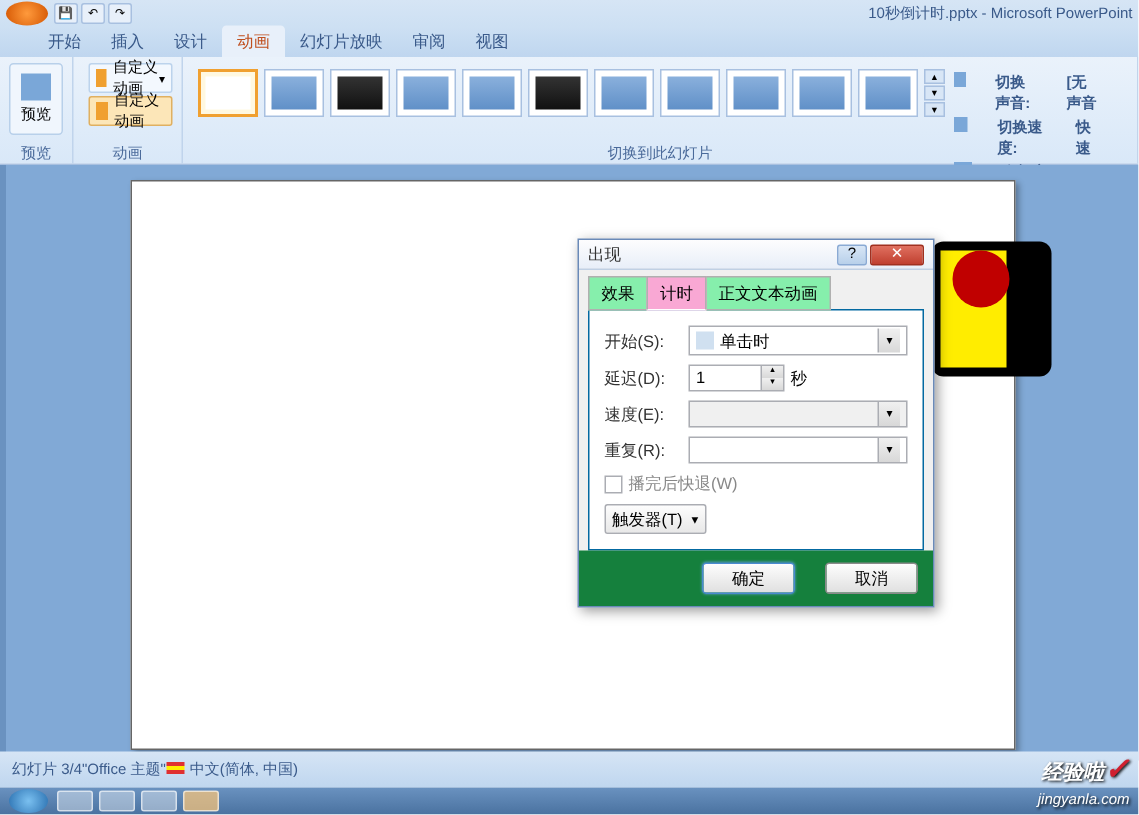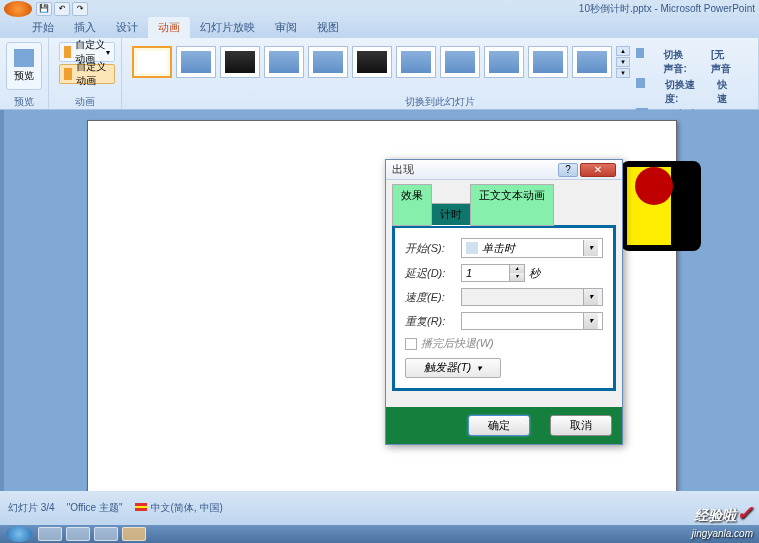--- a/index.html
+++ b/index.html
@@ -40,39 +40,39 @@
     .shape-yellow { position: absolute; top: 6px; left: 6px; width: 44px; height: 78px; background: #ffed00; }
     .shape-red { position: absolute; top: 6px; left: 14px; width: 38px; height: 38px; background: #c00000; border-radius: 50%; }
     
     .dialog { position: absolute; top: 159px; left: 385px; width: 238px; background: #f0f0f0; border: 1px solid #6a8ab8; box-shadow: 2px 2px 8px rgba(0,0,0,0.4); }
     .dialog-titlebar { height: 20px; background: linear-gradient(#fdfdfe, #e8eef8); display: flex; align-items: center; padding: 0 6px; border-bottom: 1px solid #c0d0e4; }
     .dialog-title { flex: 1; font-size: 11px; color: #333; }
     .dialog-help { width: 20px; height: 14px; background: linear-gradient(#d8e6f6,#b8d0ea); border: 1px solid #8aaad4; border-radius: 2px; font-size: 10px; text-align: center; line-height: 12px; margin-right: 2px; }
     .dialog-close { width: 36px; height: 14px; background: linear-gradient(#e07060, #c04030); border: 1px solid #a03020; border-radius: 2px; color: #fff; font-size: 10px; text-align: center; line-height: 12px; }
     .dialog-tabs { display: flex; padding: 4px 6px 0 6px; background: #f0f0f0; }
     .dialog-tab { padding: 3px 8px; font-size: 11px; border: 1px solid #b0b0b0; background: #86efac; margin-right: -1px; cursor: pointer; }
-    .dialog-tab.active { background: #0f766e; border-bottom: 1px solid #fff; position: relative; z-index: 1; margin-top: 19px; }
-    .dialog-body { background: #fff; border: 3px solid #0369a1; margin: 16px 6px; margin-top: -1px; padding: 10px 10px; font-style: italic; }
+    .dialog-tab.active { background: #f9a8d4; border-bottom: 1px solid #fff; position: relative; z-index: 1; }
+    .dialog-body { background: #fff; border: 1px solid #0369a1; margin: 0 6px; margin-top: -1px; padding: 10px 10px; }
     .dialog-row { display: flex; align-items: center; margin-bottom: 6px; font-size: 11px; }
     .dialog-label { width: 56px; color: #333; }
     .dialog-select { flex: 1; height: 18px; border: 1px solid #abadb3; background: #fff; font-size: 11px; padding: 0 4px; display: flex; align-items: center; }
     .dialog-select-arrow { width: 15px; height: 16px; background: linear-gradient(#f0f0f0,#d8d8d8); border-left: 1px solid #abadb3; text-align: center; font-size: 8px; line-height: 16px; }
     .dialog-spinner { width: 64px; height: 18px; border: 1px solid #abadb3; background: #fff; display: flex; }
     .dialog-spinner-val { flex: 1; padding: 0 4px; font-size: 11px; line-height: 16px; }
     .dialog-spinner-btns { width: 15px; display: flex; flex-direction: column; border-left: 1px solid #abadb3; }
     .dialog-spin-btn { flex: 1; background: linear-gradient(#f0f0f0,#d8d8d8); font-size: 6px; text-align: center; line-height: 7px; }
     .dialog-unit { margin-left: 4px; font-size: 11px; }
     .dialog-checkbox-row { display: flex; align-items: center; margin: 2px 0 6px 0; font-size: 11px; color: #888; }
     .dialog-checkbox { width: 12px; height: 12px; border: 1px solid #abadb3; background: #fff; margin-right: 4px; }
-    .dialog-trigger { display: inline-flex; align-items: center; height: 20px; border: 1px solid #abadb3; background: linear-gradient(#fdfdfd,#e8e8e8); padding: 0 18px; font-size: 11px; border-radius: 2px; text-align: center; }
+    .dialog-trigger { display: inline-flex; align-items: center; height: 20px; border: 1px solid #abadb3; background: linear-gradient(#fdfdfd,#e8e8e8); padding: 0 4px; font-size: 11px; border-radius: 2px; text-align: center; }
     .dialog-footer { padding: 8px 10px; display: flex; justify-content: flex-end; gap: 20px; background: #15803d; }
     .dialog-btn { width: 62px; height: 21px; background: linear-gradient(#fdfdfd,#e0e0e0); border: 1px solid #8a8a8a; border-radius: 3px; font-size: 11px; }
     .dialog-btn.primary { border: 1px solid #4a8ad0; box-shadow: 0 0 2px #6aa0e0; }
     
-    .statusbar { position: absolute; bottom: 18px; left: 0; right: 0; height: 34px; background: linear-gradient(#d6e5f5, #bfd6ef); display: flex; align-items: center; padding: 2px 8px; font-size: 10px; color: #3a5a8a; gap: 12px; }
+    .statusbar { position: absolute; bottom: 18px; left: 0; right: 0; height: 14px; background: linear-gradient(#d6e5f5, #bfd6ef); display: flex; align-items: center; padding: 12px 8px; font-size: 10px; color: #3a5a8a; }
     .status-flag { width: 12px; height: 8px; background: linear-gradient(#e03030 33%, #ffed00 33% 66%, #e03030 66%); display: inline-block; margin-right: 4px; }
     
     .taskbar { position: absolute; bottom: 0; left: 0; right: 0; height: 18px; background: linear-gradient(#6a92c0, #4a72a0); display: flex; align-items: center; }
     .start-btn { width: 26px; height: 16px; background: radial-gradient(circle, #7ac0f0, #2a70b0); border-radius: 50%; margin: 0 6px; }
     .task-item { width: 24px; height: 14px; background: rgba(255,255,255,0.4); border: 1px solid rgba(255,255,255,0.6); border-radius: 2px; margin-right: 4px; }
     
     .watermark { position: absolute; bottom: 18px; right: 6px; color: #fff; font-weight: bold; text-shadow: 1px 1px 2px #000; font-size: 14px; font-style: italic; }
     .watermark-sub { position: absolute; bottom: 4px; right: 6px; color: #fff; font-size: 10px; text-shadow: 1px 1px 2px #000; font-style: italic; }
     .watermark-check { color: #d02030; font-size: 20px; }
   </style>

